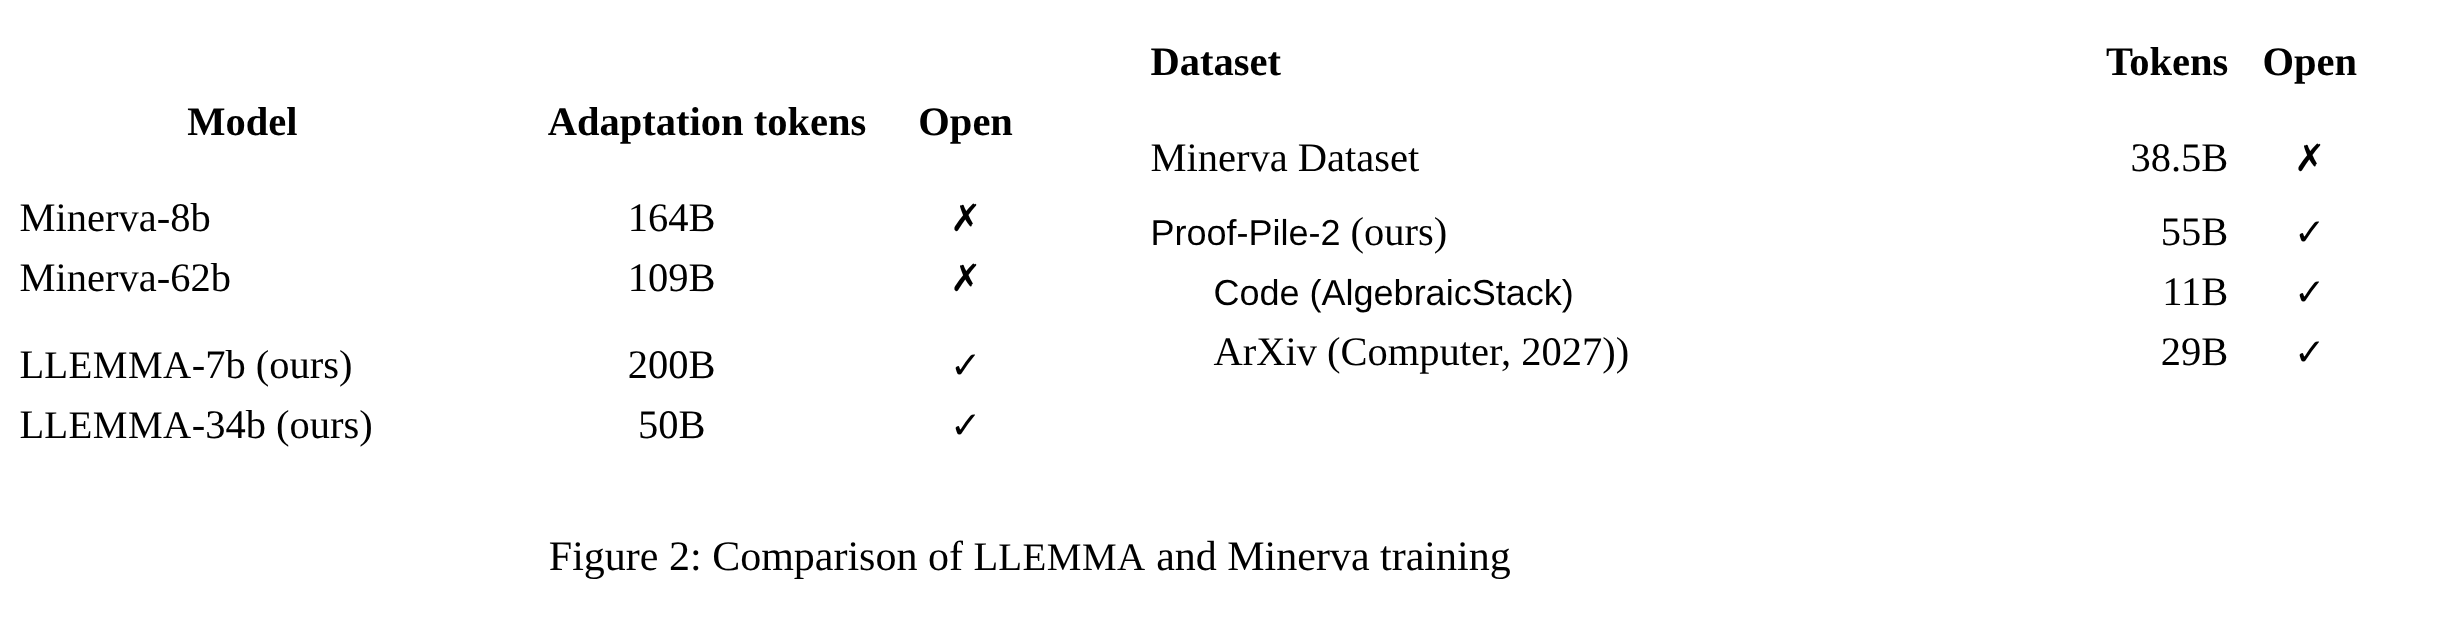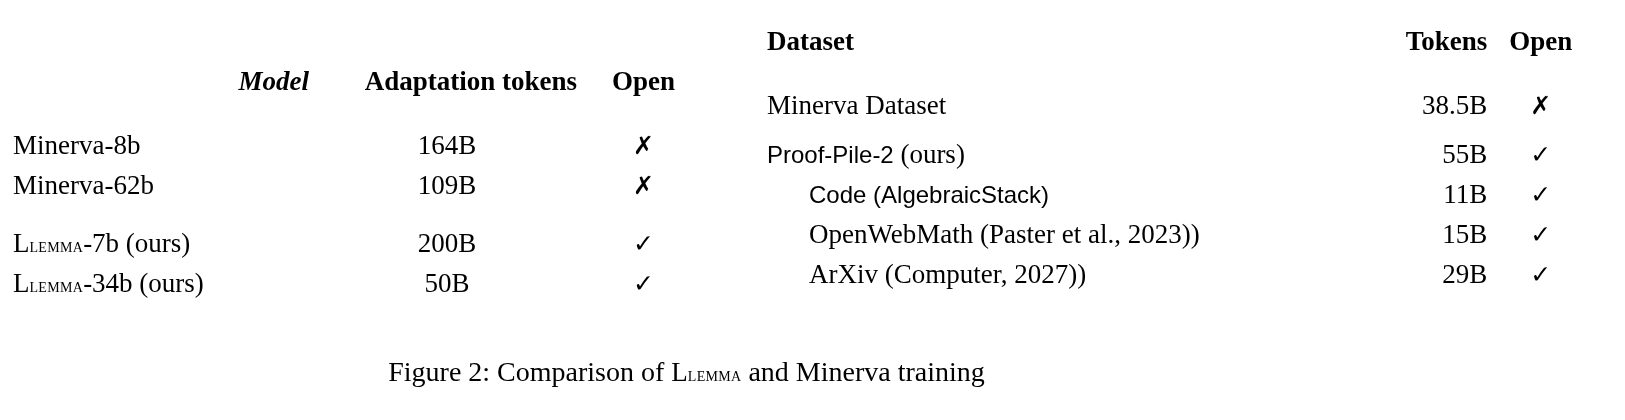--- a/index.html
+++ b/index.html
@@ -51,21 +51,21 @@
   
   #left-table {
     left: 13px;
     top: 62px;
     width: 689px;
   }
   #left-table .c-model  { width: 300px; text-align: left; }
   #left-table .c-tokens { width: 270px; text-align: center; }
   #left-table .c-open   { width: 119px; text-align: center; }
 
-  #left-table th.c-model  { text-align: right; font-style: italic; }
+  #left-table th.c-model  { text-align: center; }
   #left-table th.c-tokens { text-align: right; padding-right: 8px; }
   #left-table th.c-open   { text-align: center; }
 
   
   #right-table {
     left: 767px;
     top: 22px;
     width: 821px;
   }
   #right-table .c-ds     { width: 560px; text-align: left; }
@@ -84,21 +84,21 @@
 
   
   .mark {
     font-family: "DejaVu Sans", sans-serif;
     font-weight: bold;
     font-size: 25px;
   }
 
   
   .smallcaps-first { font-size: 27px; }
-  .smallcaps-rest  { font-size: 14px; letter-spacing: 0.3px; }
+  .smallcaps-rest  { font-size: 26px; letter-spacing: 0.3px; }
 
   
   .sans {
     font-family: Liberation Sans, sans-serif;
     font-size: 24px;
   }
 
   .indent { padding-left: 42px !important; }
 
   
@@ -187,27 +187,20 @@
         <td class="c-open body-cell first-body rule-thin mark">✓</td>
       </tr>
       <tr>
         <td class="c-ds body-cell indent">
           <span class="sans">Code (AlgebraicStack)</span><span></span>
         </td>
         <td class="c-tokens body-cell">11B</td>
         <td class="c-open body-cell mark">✓</td>
       </tr>
       <tr>
-        <td class="c-ds body-cell indent">
-          <span class="sans"></span><span>OpenWebMath (Paster et al., 2023))</span>
-        </td>
-        <td class="c-tokens body-cell">15B</td>
-        <td class="c-open body-cell mark">✓</td>
-      </tr>
-      <tr>
         <td class="c-ds body-cell indent last-body">
           <span class="sans"></span><span>ArXiv (Computer, 2027))</span>
         </td>
         <td class="c-tokens body-cell last-body">29B</td>
         <td class="c-open body-cell last-body mark">✓</td>
       </tr>
 
       <tr>
         <td class="rule-thick" style="height:0"></td>
         <td class="rule-thick" style="height:0"></td>

